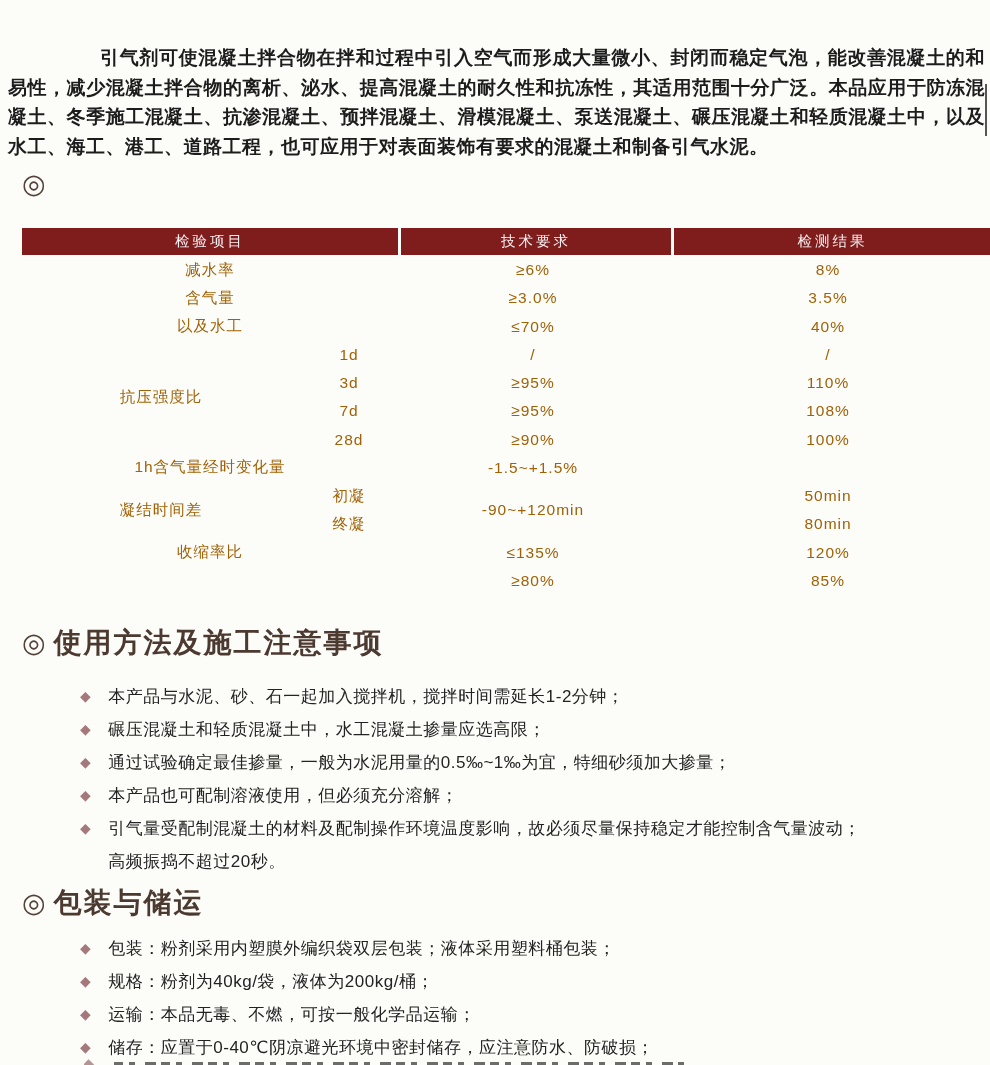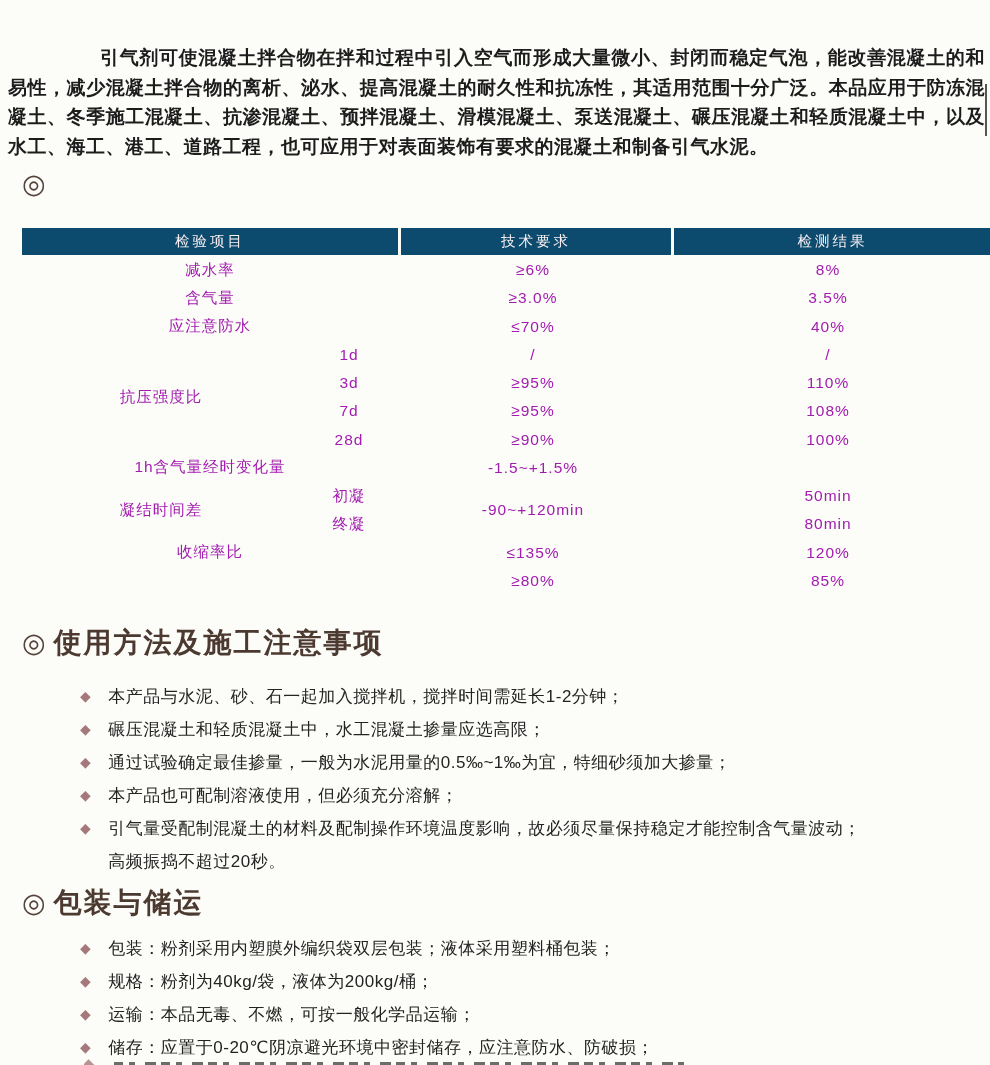--- a/index.html
+++ b/index.html
@@ -23,31 +23,31 @@
   }
   .sec-title .marker{font-size:27px;font-weight:normal;color:#55423a;}
   #sec-physical{top:168px;}
   #sec-usage{top:624px;}
   #sec-packaging{top:884px;}
 
   
   .perf-table{position:absolute;top:228px;left:22px;width:966px;}
   .thead{display:grid;grid-template-columns:376px 270px 317px;gap:3px;}
   .th{
-    background:#0c4a6e;color:#f8f0f2;height:27px;line-height:27px;
+    background:#7f1d1d;color:#f8f0f2;height:27px;line-height:27px;
     text-align:center;font-size:14.5px;letter-spacing:3px;
   }
   .tbody{
     display:grid;margin-top:1px;
     grid-template-columns:278px 98px 270px 320px;
     grid-template-rows:repeat(12,28.25px);
   }
   .td{
     display:flex;align-items:center;justify-content:center;
-    font-size:15.5px;color:#a21caf;letter-spacing:1px;white-space:nowrap;
+    font-size:15.5px;color:#a16207;letter-spacing:1px;white-space:nowrap;
   }
   .wide{grid-column:1/3;}
   .c1{grid-column:1;} .c2{grid-column:2;text-align:center;} .c3{grid-column:3;} .c4{grid-column:4;}
 
   
   .bullet-list{position:absolute;left:80px;width:895px;}
   #usage-list{top:686px;}
   #packaging-list{top:938px;}
   .bullet-row{
     display:flex;align-items:flex-start;margin-bottom:12px;
@@ -98,21 +98,21 @@
   <div class="tbody">
 
     <div class="td wide" style="grid-row:1">减水率</div>
     <div class="td c3" style="grid-row:1">≥6%</div>
     <div class="td c4" style="grid-row:1">8%</div>
 
     <div class="td wide" style="grid-row:2">含气量</div>
     <div class="td c3" style="grid-row:2">≥3.0%</div>
     <div class="td c4" style="grid-row:2">3.5%</div>
 
-    <div class="td wide" style="grid-row:3">应注意防水</div>
+    <div class="td wide" style="grid-row:3">以及水工</div>
     <div class="td c3" style="grid-row:3">≤70%</div>
     <div class="td c4" style="grid-row:3">40%</div>
 
     <div class="td c1" style="grid-row:4/8">抗压强度比</div>
 
     <div class="td c2" style="grid-row:4">1d</div>
     <div class="td c3" style="grid-row:4">/</div>
     <div class="td c4" style="grid-row:4">/</div>
 
     <div class="td c2" style="grid-row:5">3d</div>
@@ -191,20 +191,20 @@
   <div class="bullet-row">
     <span class="diamond">◆</span>
     <span class="bullet-text">规格：粉剂为40kg/袋，液体为200kg/桶；</span>
   </div>
   <div class="bullet-row">
     <span class="diamond">◆</span>
     <span class="bullet-text">运输：本品无毒、不燃，可按一般化学品运输；</span>
   </div>
   <div class="bullet-row">
     <span class="diamond">◆</span>
-    <span class="bullet-text">储存：应置于0-20℃阴凉避光环境中密封储存，应注意防水、防破损；</span>
+    <span class="bullet-text">储存：应置于0-40℃阴凉避光环境中密封储存，应注意防水、防破损；</span>
   </div>
 </div>
 
 <div class="clipped-row">
   <div class="clipped-diamond"></div>
   <div class="clipped-glyphs"></div>
 </div>
 
 </body></html>

